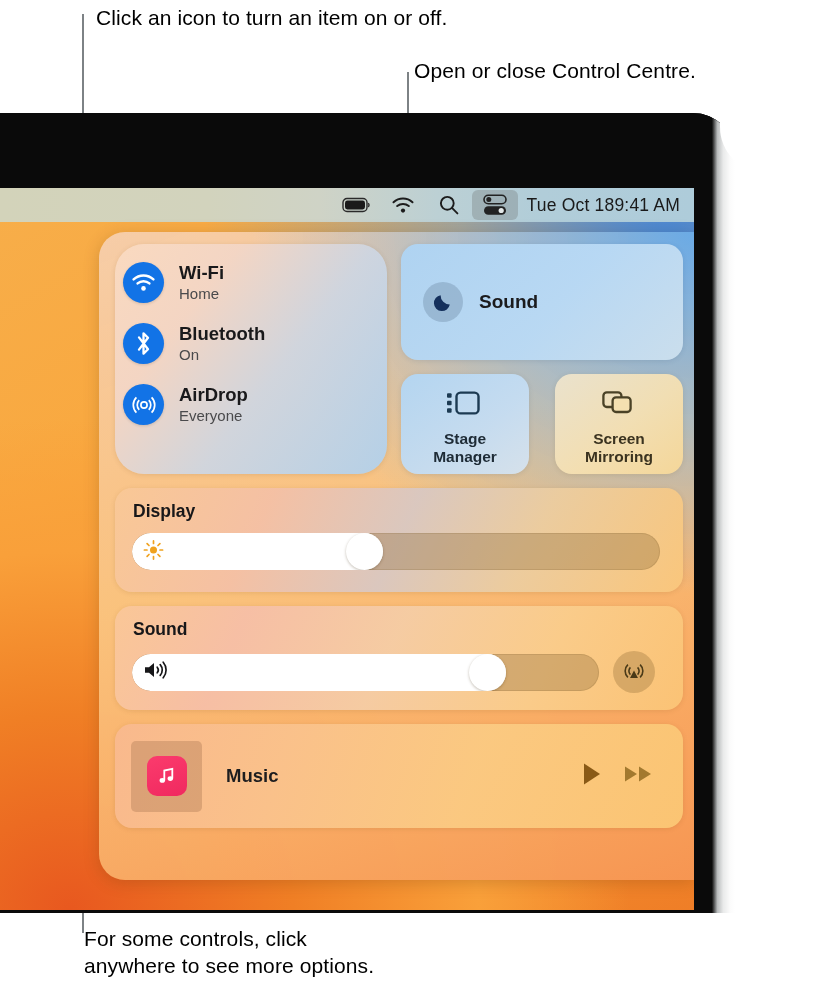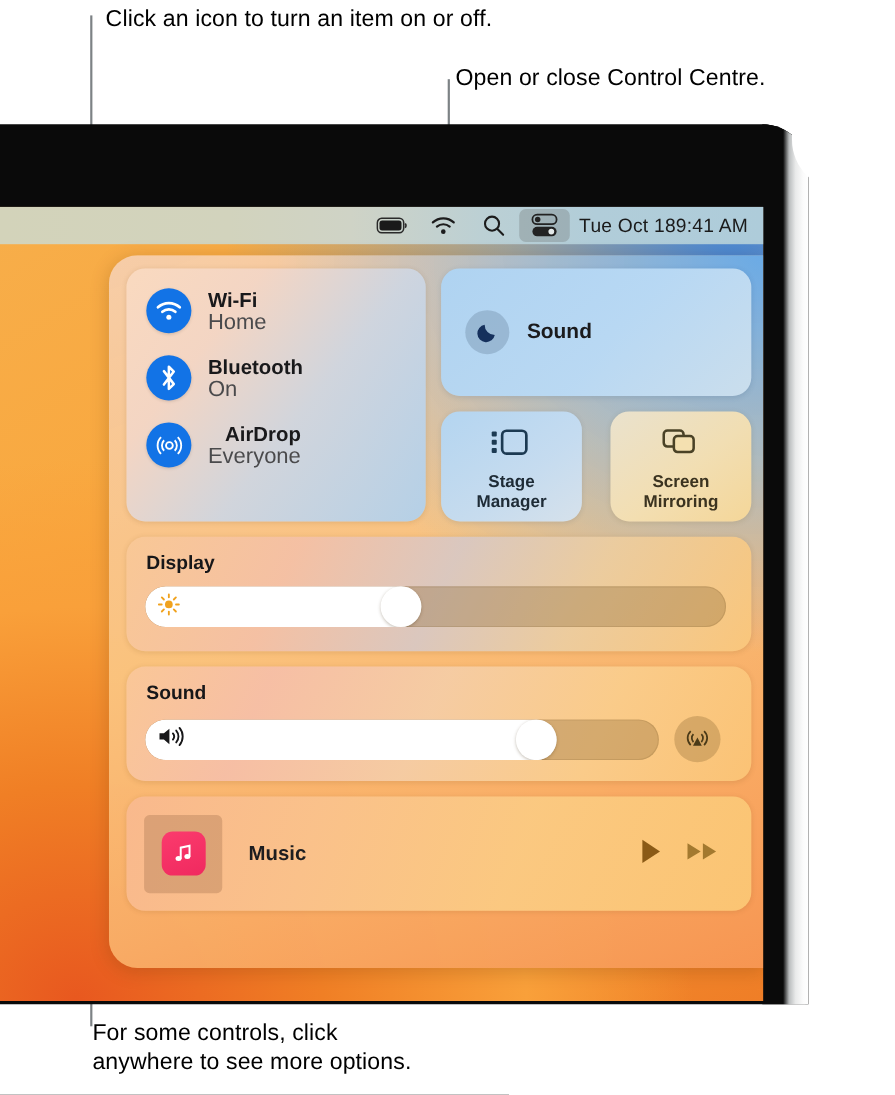--- a/index.html
+++ b/index.html
@@ -50,30 +50,30 @@
   
   #cc{position:absolute;left:99px;top:44px;width:595px;height:648px;
       border-radius:26px 0 0 26px;padding:12px 0 14px 16px;box-sizing:border-box;
       background:
         radial-gradient(120% 90% at 100% 0%, rgba(96,168,236,.92) 0%, rgba(120,180,235,.6) 30%, rgba(255,200,120,0) 62%),
         linear-gradient(160deg, rgba(246,206,172,.96) 0%, rgba(248,200,150,.95) 22%, rgba(250,196,128,.95) 46%, rgba(249,176,106,.95) 72%, rgba(246,150,84,.95) 100%);
       box-shadow:0 3px 16px rgba(90,50,10,.22);}
 
   .row1{display:flex;gap:14px;}
   
-  #tile-conn{width:272px;height:230px;border-radius:17px;padding:18px 0 0 18px;
+  #tile-conn{width:272px;height:230px;border-radius:29px;padding:18px 0 0 8px;
      box-sizing:border-box;
      background:linear-gradient(128deg, rgba(250,218,192,.96) 0%, rgba(243,214,198,.94) 28%, rgba(206,214,226,.93) 58%, rgba(176,209,238,.93) 100%);
      box-shadow:0 1px 5px rgba(90,60,20,.13);}
   .conn-item{display:flex;align-items:center;gap:15px;margin-bottom:20px;}
   .conn-ic{width:41px;height:41px;border-radius:50%;background:#1273e6;
            display:flex;align-items:center;justify-content:center;flex:0 0 auto;
            box-shadow:0 1px 3px rgba(0,0,0,.14);}
   .conn-t1{font-size:18.5px;font-weight:bold;color:#19191b;line-height:20px;}
-  .conn-t2{font-size:20px;color:#4a4a4c;line-height:19px;margin-top:1px;}
+  .conn-t2{font-size:15px;color:#4a4a4c;line-height:19px;margin-top:1px;}
 
   
   #right-col{width:282px;display:flex;flex-direction:column;gap:14px;}
   #tile-focus{height:116px;border-radius:17px;display:flex;align-items:center;
      padding-left:22px;box-sizing:border-box;
      background:linear-gradient(130deg, rgba(174,212,244,.95) 0%, rgba(186,218,245,.95) 55%, rgba(205,224,238,.95) 100%);
      box-shadow:0 1px 5px rgba(40,70,110,.13);}
   #focus-ic{width:40px;height:40px;border-radius:50%;background:rgba(120,148,176,.45);
             display:flex;align-items:center;justify-content:center;margin-right:16px;}
   #focus-label{font-size:19px;font-weight:bold;color:#1b1b1d;}
@@ -210,21 +210,21 @@
             <svg width="19" height="25" viewBox="0 0 19 25">
               <path d="M5 6.4 L14 18.2 L9.5 22.6 L9.5 2.4 L14 6.8 L5 18.6" fill="none" stroke="#fff" stroke-width="2.3" stroke-linejoin="round" stroke-linecap="round"></path>
             </svg>
           </div>
           <div>
             <div class="conn-t1">Bluetooth</div>
             <div class="conn-t2">On</div>
           </div>
         </div>
 
-        <div class="conn-item" style="margin-bottom:0;text-align:right;">
+        <div class="conn-item" style="margin-bottom:0;">
           <div class="conn-ic">
             <svg width="26" height="26" viewBox="0 0 26 26">
               <g fill="none" stroke="#fff" stroke-width="1.7">
                 <circle cx="13" cy="13" r="3.1"></circle>
                 <path d="M8.2 17.8 A6.8 6.8 0 0 1 8.2 8.2"></path>
                 <path d="M17.8 8.2 A6.8 6.8 0 0 1 17.8 17.8"></path>
                 <path d="M5.4 20.6 A10.8 10.8 0 0 1 5.4 5.4"></path>
                 <path d="M20.6 5.4 A10.8 10.8 0 0 1 20.6 20.6"></path>
               </g>
             </svg>

